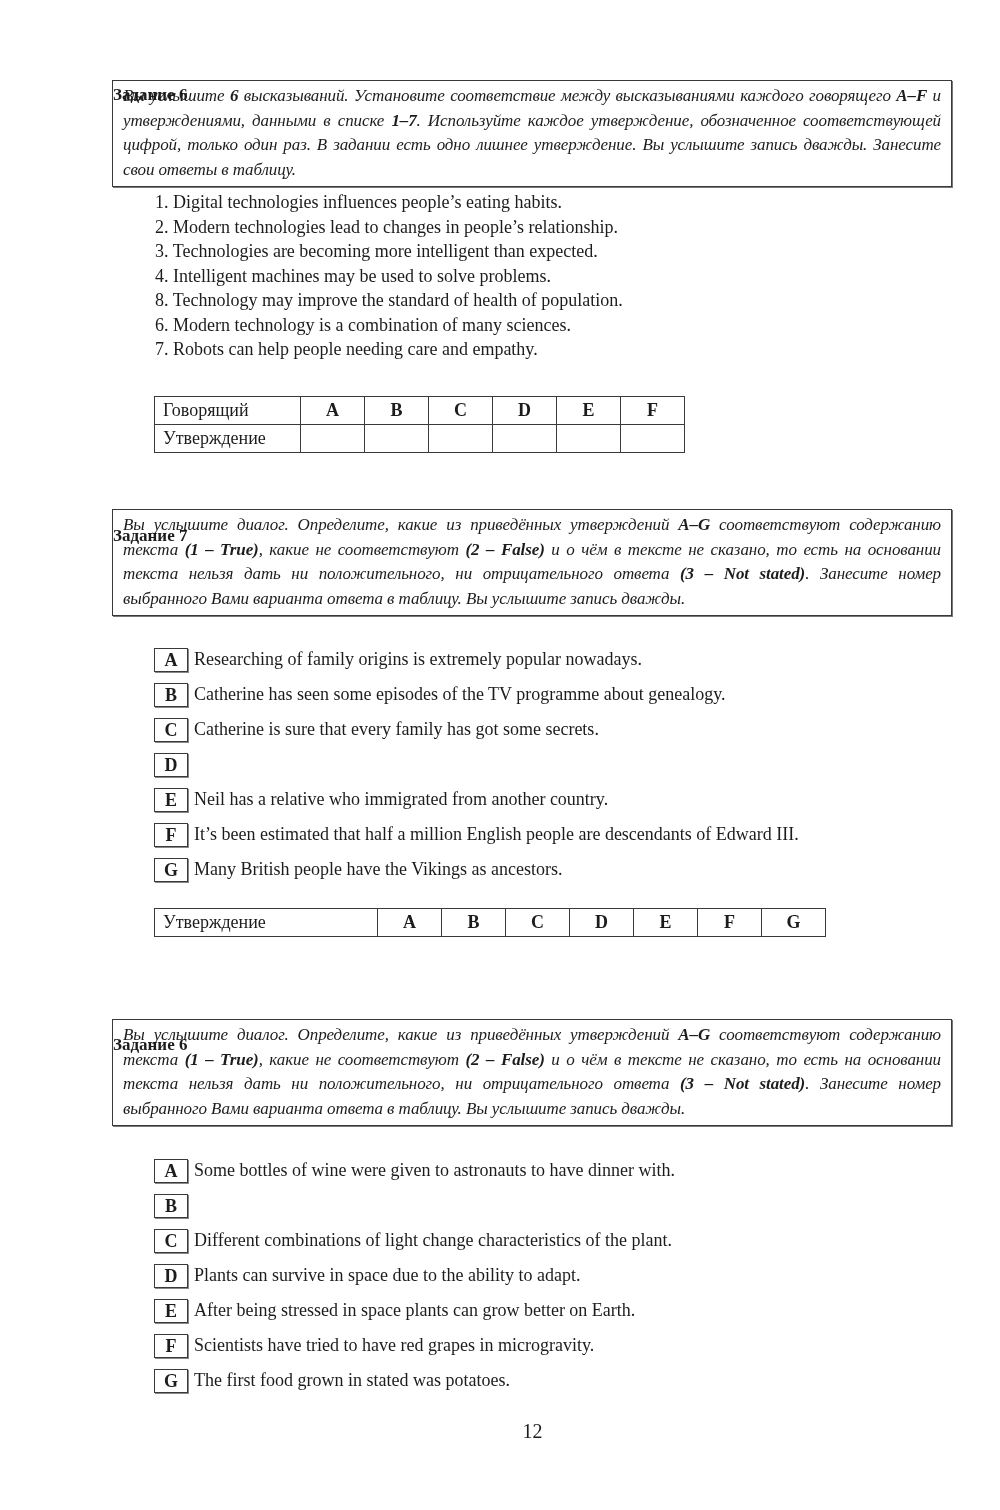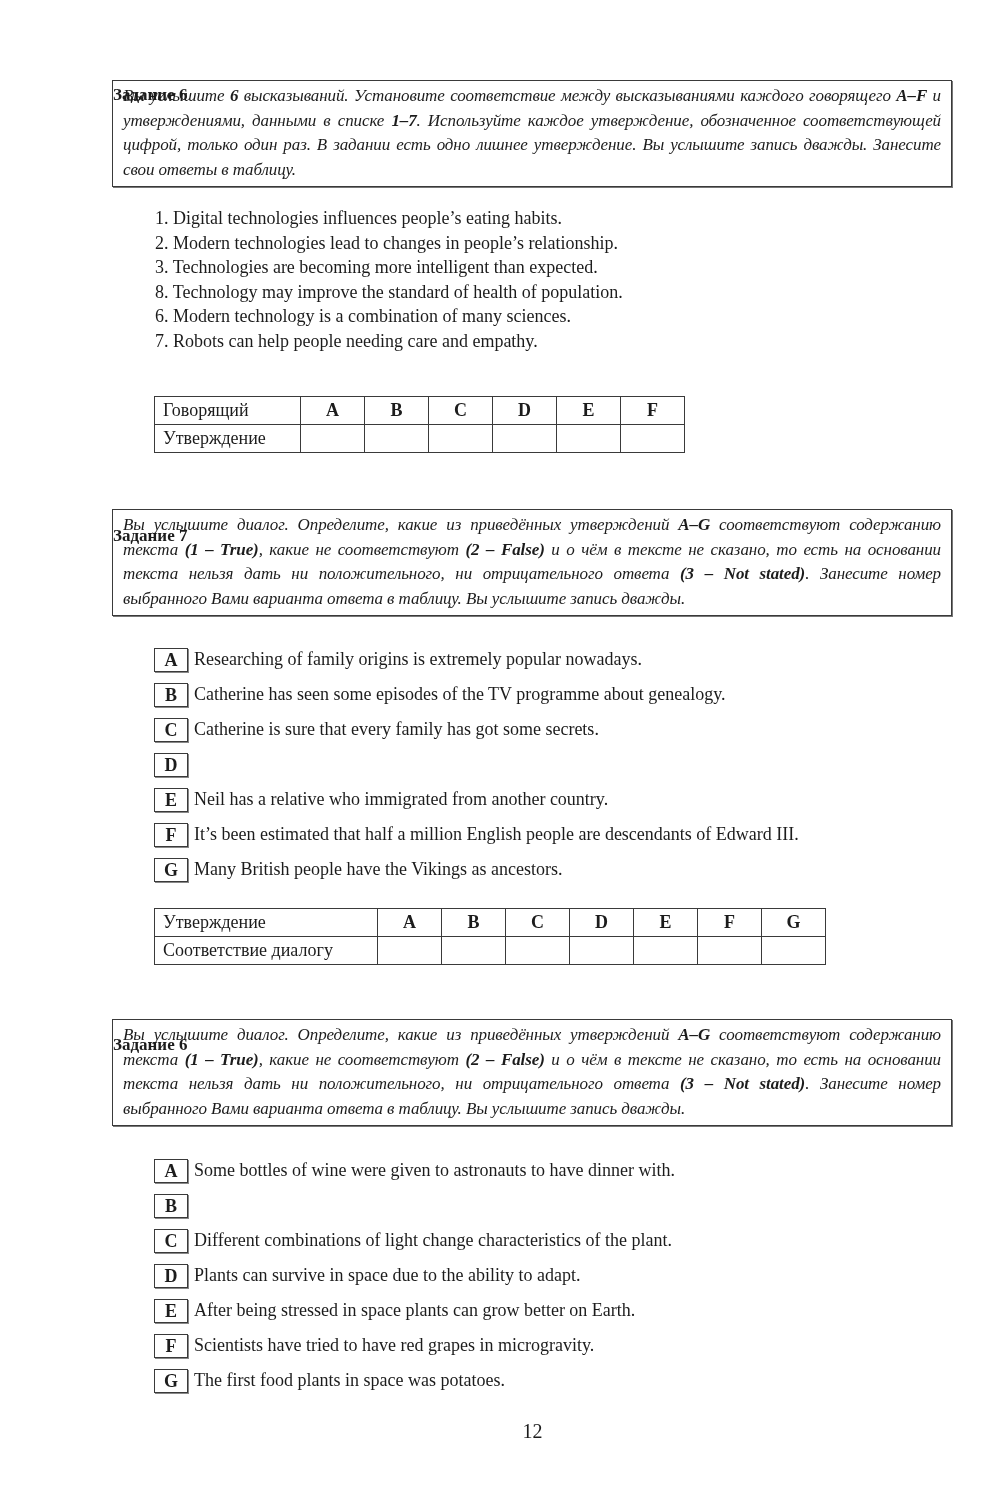--- a/index.html
+++ b/index.html
@@ -23,24 +23,25 @@
             box-shadow: 1px 1px 0 #888; text-align: center; font-weight: bold;
             line-height: 22px; margin-right: 6px; font-size: 18px; }
   .page-num { left: 0; width: 1065px; text-align: center; top: 1420px; font-size: 20px; }
 </style>
 </head>
 <body>
 
 <div class="abs task-title" style="top:40px;">Задание 6</div>
 <div class="abs instr" style="top:68px;margin-top:12px;">Вы услышите <b>6</b> высказываний. Установите соответствие между высказываниями каждого говорящего <b>A–F</b> и утверждениями, данными в списке <b>1–7</b>. Используйте каждое утверждение, обозначенное соответствующей цифрой, только один раз. В задании есть одно лишнее утверждение. Вы услышите запись дважды. Занесите свои ответы в таблицу.</div>
 
-<div class="abs num-list" style="top:206px;">
+<div class="abs num-list" style="top:190px;">
   <div>1. Digital technologies influences people’s eating habits.</div>
   <div>2. Modern technologies lead to changes in people’s relationship.</div>
   <div>3. Technologies are becoming more intelligent than expected.</div>
+  <div>4. Intelligent machines may be used to solve problems.</div>
   <div>8. Technology may improve the standard of health of population.</div>
   <div>6. Modern technology is a combination of many sciences.</div>
   <div>7. Robots can help people needing care and empathy.</div>
 </div>
 
 <table class="grid" style="left:154px; top:396px;">
   <tbody>
       <tr>
     <td style="width:129px;">Говорящий</td>
     <td class="hd" style="width:47px;">A</td>
@@ -100,30 +101,20 @@
       <tr>
     <td style="width:206px;">Утверждение</td>
     <td class="hd" style="width:47px;">A</td>
     <td class="hd" style="width:47px;">B</td>
     <td class="hd" style="width:47px;">C</td>
     <td class="hd" style="width:47px;">D</td>
     <td class="hd" style="width:47px;">E</td>
     <td class="hd" style="width:47px;">F</td>
     <td class="hd" style="width:47px;">G</td>
   </tr>
-  <tr>
-    <td>Соответствие диалогу</td>
-    <td></td>
-    <td></td>
-    <td></td>
-    <td></td>
-    <td></td>
-    <td></td>
-    <td></td>
-  </tr>
 </tbody>
   </table>
 
 <div class="abs task-title" style="top:990px;">Задание 6</div>
 <div class="abs instr" style="top:1019px;">Вы услышите диалог. Определите, какие из приведённых утверждений <b>A–G</b> соответствуют содержанию текста <b>(1 – True)</b>, какие не соответствуют <b>(2 – False)</b> и о чём в тексте не сказано, то есть на основании текста нельзя дать ни положительного, ни отрицательного ответа <b>(3 – Not stated)</b>. Занесите номер выбранного Вами варианта ответа в таблицу. Вы услышите запись дважды.</div>
 
 <div class="abs stmts" style="top:1153px;">
   <div class="stmt">
       <span class="letter">A</span>
       <span>Some bottles of wine were given to astronauts to have dinner with.</span>
@@ -142,17 +133,17 @@
   <div class="stmt">
       <span class="letter">E</span>
       <span>After being stressed in space plants can grow better on Earth.</span>
     </div>
   <div class="stmt">
       <span class="letter">F</span>
       <span>Scientists have tried to have red grapes in microgravity.</span>
     </div>
   <div class="stmt">
       <span class="letter">G</span>
-      <span>The first food plants in space was potatoes.</span>
+      <span>The first food grown in stated was potatoes.</span>
     </div>
 </div>
 
 <div class="abs page-num">12</div>
 
 </body></html>

